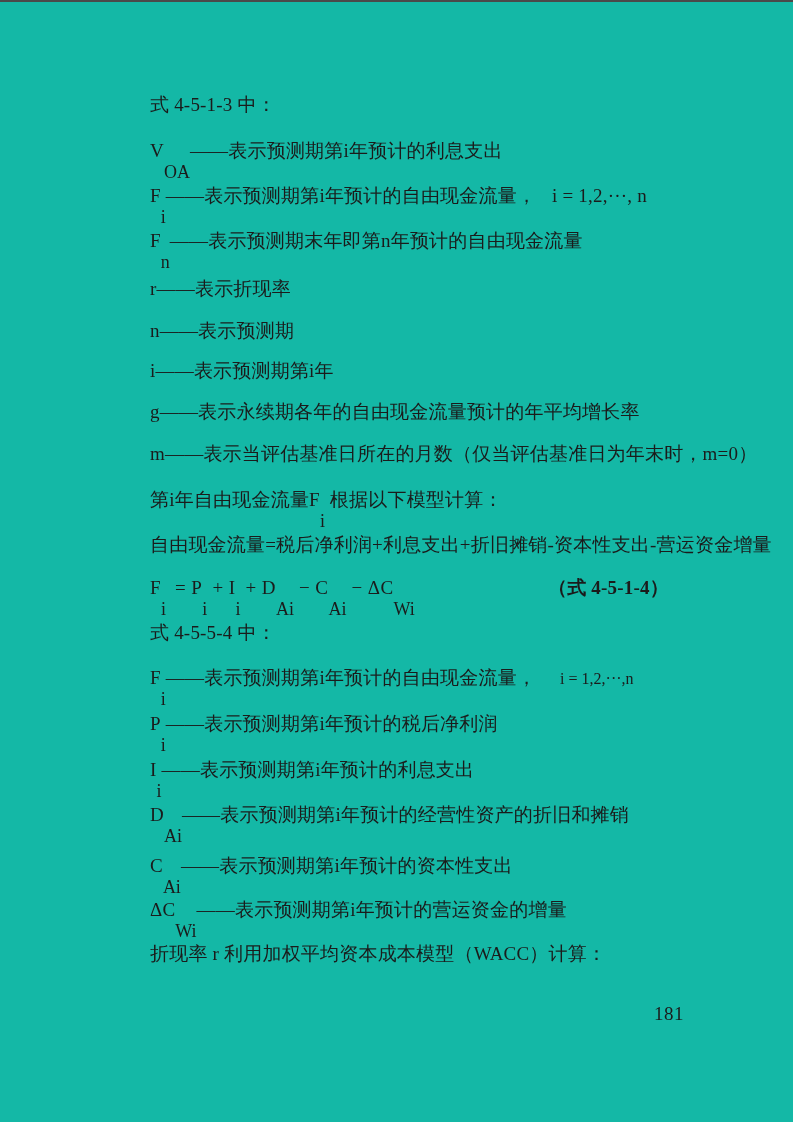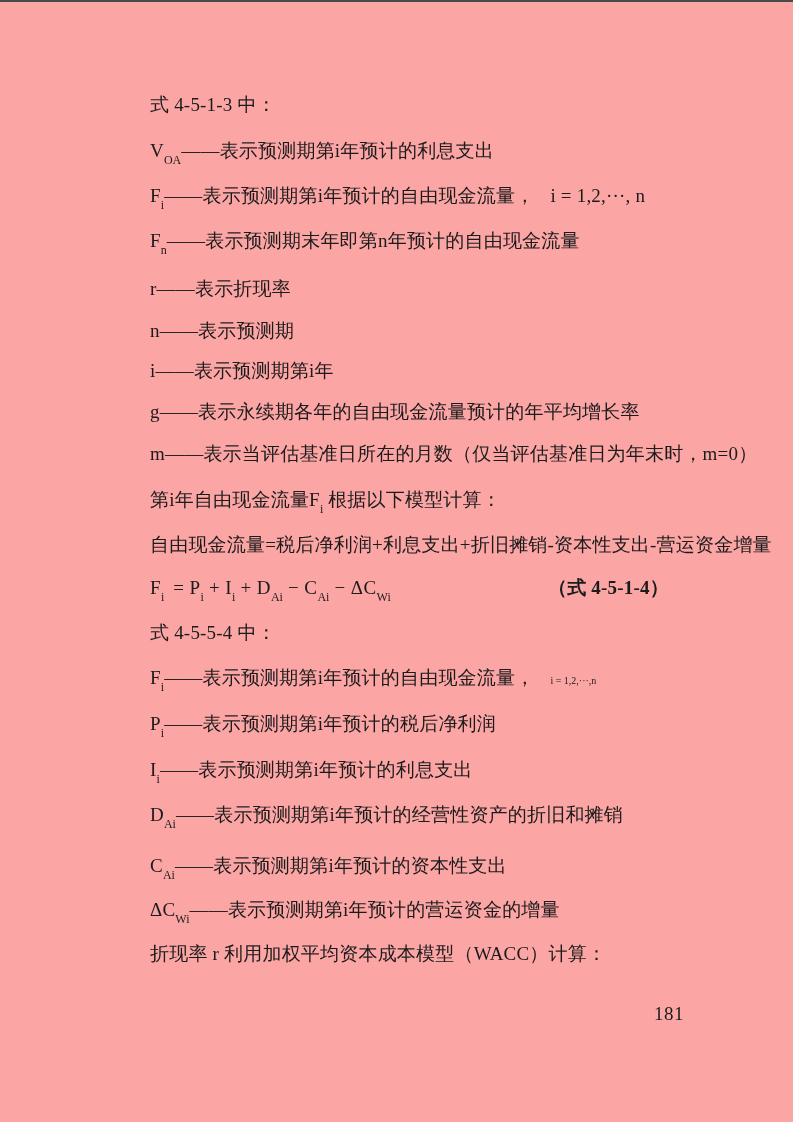--- a/index.html
+++ b/index.html
@@ -6,48 +6,48 @@
   html, body { background: #ffffff; }
   body {
     width: 793px; height: 1122px;
     font-family: "Liberation Serif", "DejaVu Serif", serif;
     color: #1b1b1b;
     position: relative;
     overflow: hidden;
   }
   .page {
     position: absolute; inset: 0;
-    background: #fca5a5;
+    background: #14b8a6;
   }
   .scan-line {
     position: absolute; top: 0; left: 0;
     width: 100%; height: 2px;
     background: #4a4a4a;
   }
   .line {
     position: absolute;
     left: 150px;
     font-size: 19px;
     line-height: 22px;
     white-space: nowrap;
     letter-spacing: 0.2px;
   }
   .sym sub {
-    font-size: 12px;
+    font-size: 18px;
     line-height: 0;
     position: relative;
-    top: 2px;
+    top: 16px;
     letter-spacing: 0;
     margin-top: 31px;
   }
   .tail { margin-left: 16px; }
   .tail:empty { margin-left: 0; }
   .tail-small {
-    margin-left: 16px;
-    font-size: 10px;
+    margin-left: 24px;
+    font-size: 16px;
     letter-spacing: 0;
   }
   .formula-row .term { letter-spacing: 0.4px; }
   .formula-row .eq-gap { display: inline-block; width: 9px; }
   .formula-tag {
     position: absolute;
     left: 398px; top: 0;
     letter-spacing: 0.2px;
     font-weight: bold;
   }

